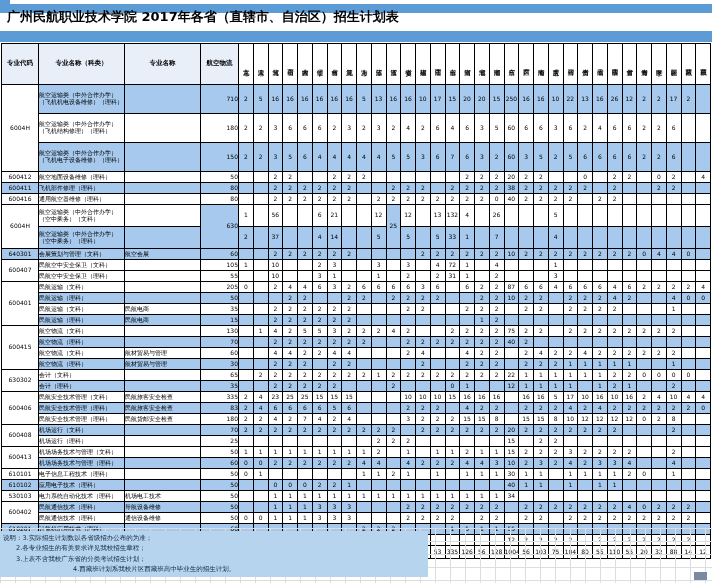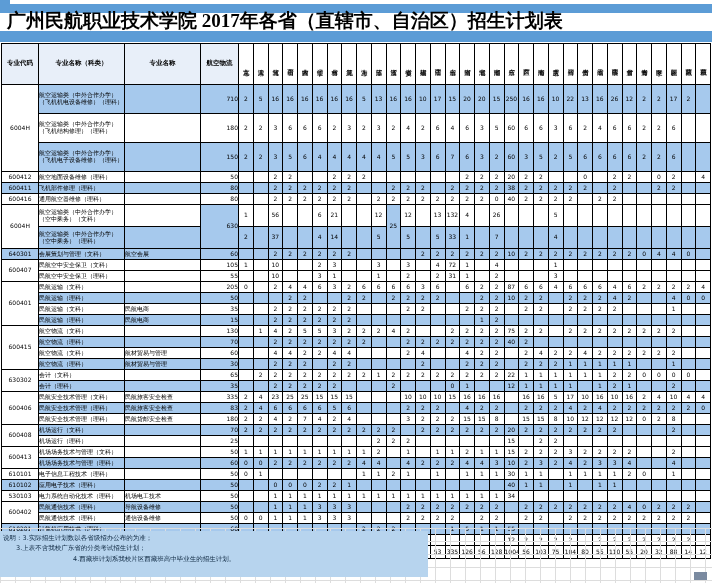--- a/index.html
+++ b/index.html
@@ -2,21 +2,21 @@
 <html style="--strip: #5c9cd6; --shade: #a6c9ed; --hdrbg: #e8eff9; --notesbg: #b7d4ee;"><head>
 <meta charset="utf-8">
 <style>
   html,body{margin:0;padding:0;}
   body{width:712px;height:583px;position:relative;background:#fff;overflow:hidden;
        font-family:"DejaVu Sans","Liberation Sans",sans-serif;}
   .corner{position:absolute;left:0;top:0;width:10px;height:6px;background:var(--strip);}
   .strip{position:absolute;left:0;width:712px;background:var(--strip);}
   #strip1{top:4px;height:9px;}
   #strip2{top:31px;height:11px;}
-  #title{position:absolute;top:8px;left:7px;font-size:19px;font-weight:bold;color:#000;white-space:nowrap;font-family:Liberation Serif, serif;}
+  #title{position:absolute;top:8px;left:7px;font-size:13px;font-weight:bold;color:#000;white-space:nowrap;}
   #grid{position:absolute;top:43px;left:1px;width:710px;border-collapse:collapse;table-layout:fixed;}
   #grid th,#grid td{border:1px solid #000;padding:0;font-size:6px;line-height:1.1;overflow:hidden;
        color:#000;font-weight:normal;vertical-align:middle;}
   #grid thead th{height:40px;background:#fff;}
   #grid thead th.lh{background:var(--hdrbg);font-size:6.5px;font-weight:bold;margin-top:24px;}
   .vh{writing-mode:vertical-lr;text-orientation:upright;font-size:6.5px;margin:0 auto;line-height:1;}
   tr.r td{height:10px;}
   tr.t3 td{height:28px;}
   tr.t2 td{height:21px;}
   tr.tot td{height:12px;font-weight:bold;}
@@ -1507,16 +1507,17 @@
         <td class="num">88</td>
         <td class="num">14</td>
         <td class="num">12</td>
       </tr>
     </tbody>
 </table>
 
 <div id="gridbg"></div>
 <div id="notes">
   <div class="ind0">说明：3.实际招生计划数以各省级招办公布的为准；</div>
+  <div class="ind1">2.各专业招生的有关要求详见我校招生章程；</div>
   <div class="ind1">3.上表不含我校广东省的分类考试招生计划；</div>
   <div class="ind2">4.西藏班计划系我校片区西藏班高中毕业生的招生计划。</div>
 </div>
 <div id="br-mark"></div>
 
 </body></html>

